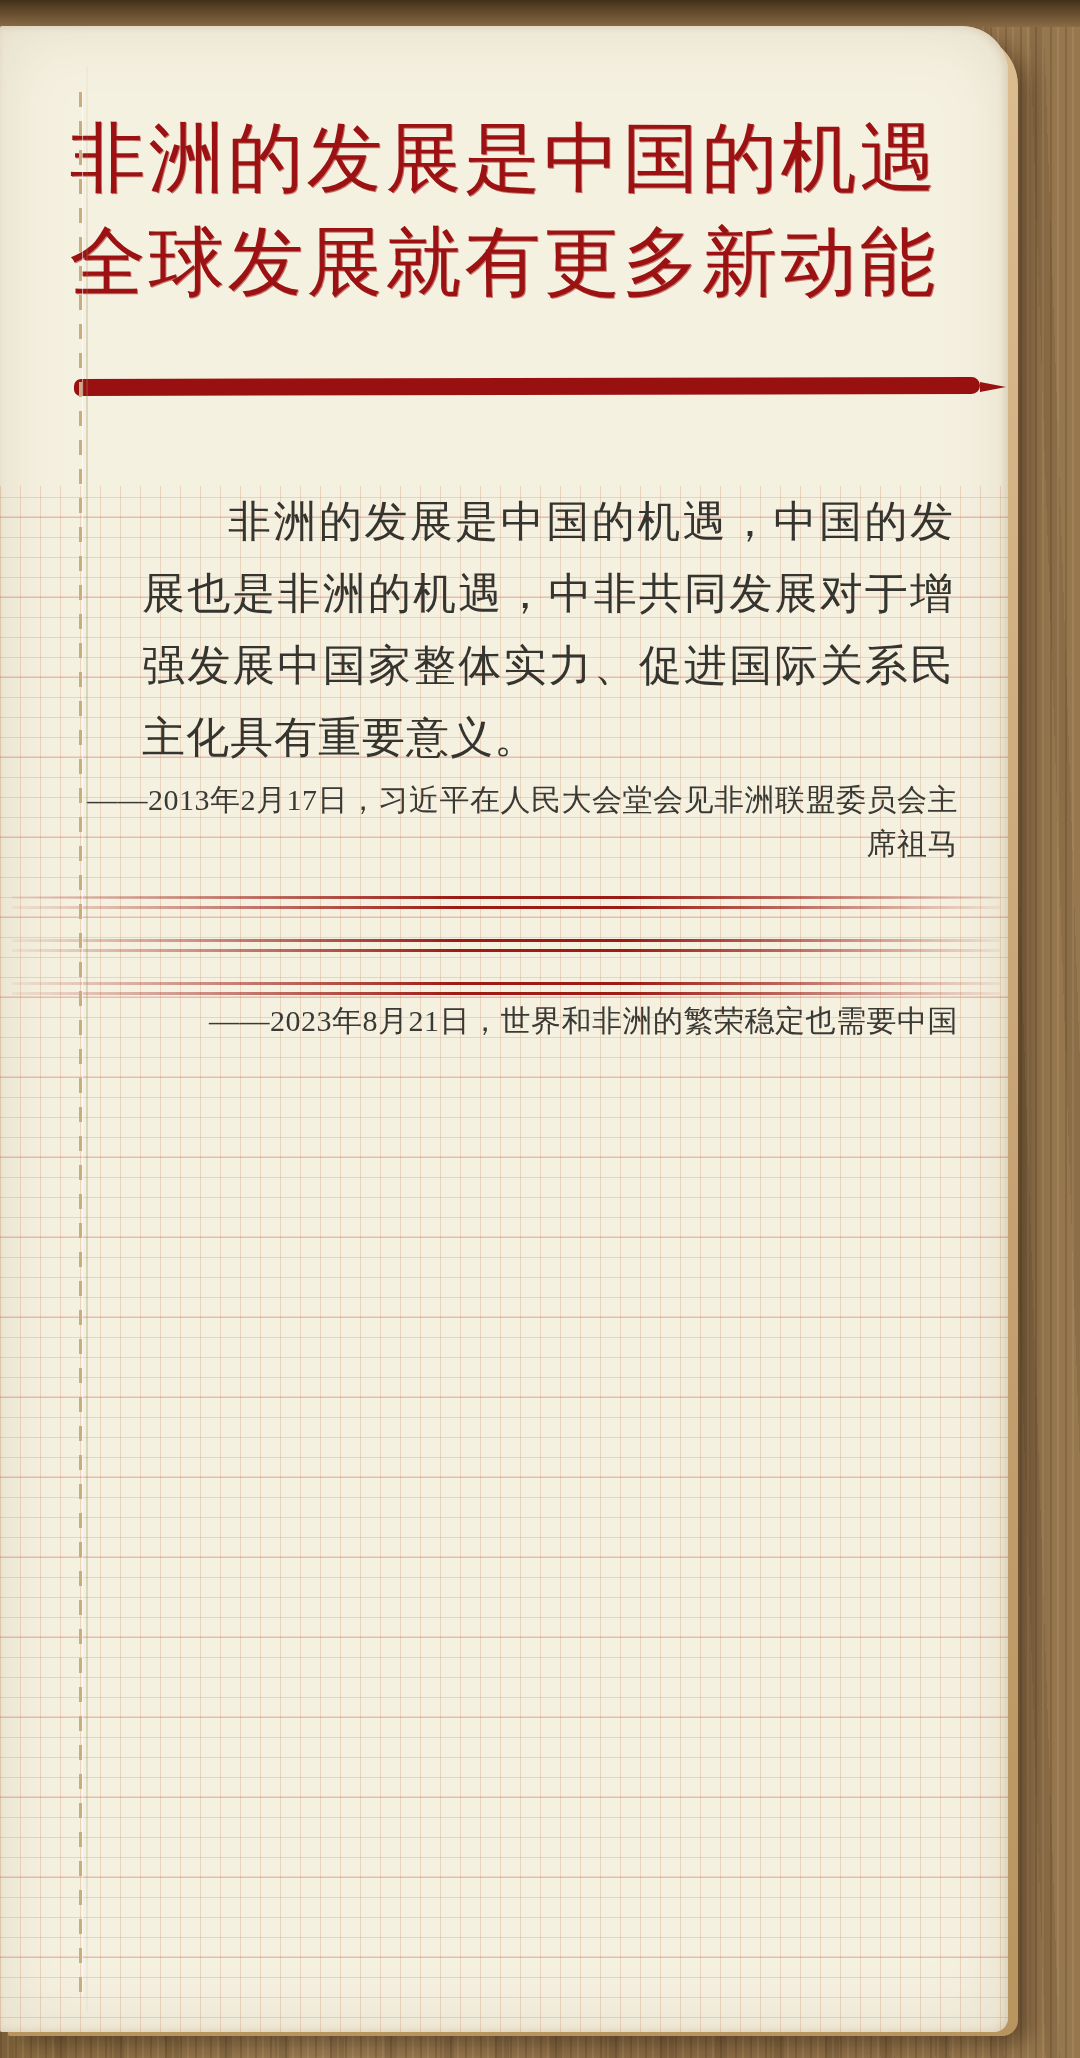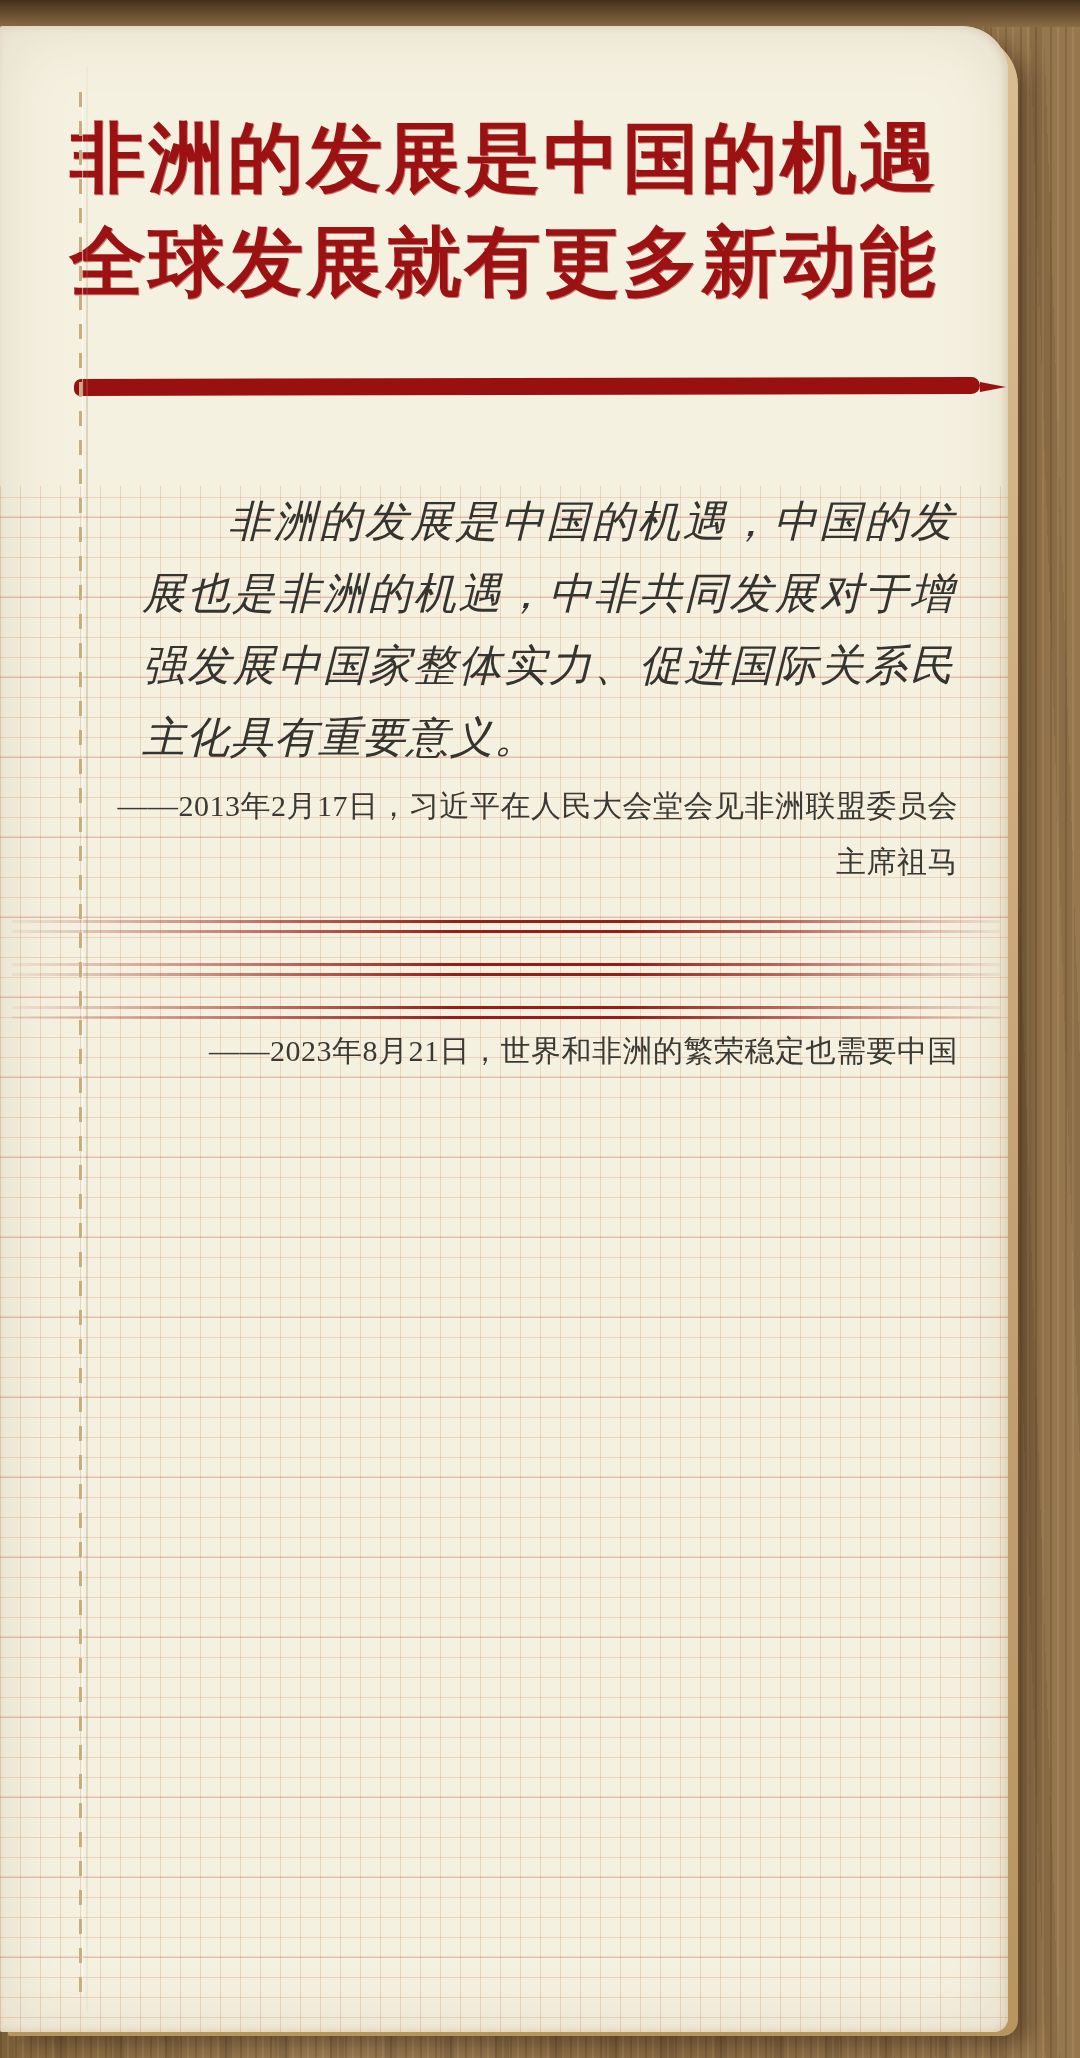--- a/index.html
+++ b/index.html
@@ -39,21 +39,21 @@
   }
   .stitch{
     position:absolute;left:79px;top:66px;bottom:36px;width:3px;
     background:repeating-linear-gradient(180deg,#c8ad7e 0 15px, rgba(0,0,0,0) 15px 29px);
     box-shadow:1px 0 1px rgba(255,255,255,0.6);
   }
   .title-zone{height:374px;box-sizing:border-box;padding-top:80px;}
   .title-line{
     text-align:center;color:#9c1212;
     font-family:"DejaVu Sans","Liberation Sans",sans-serif;
-    font-weight:700;font-size:76px;line-height:104px;letter-spacing:3px;
+    font-weight:400;font-size:76px;line-height:104px;letter-spacing:3px;
     text-shadow:1px 1px 0 rgba(156,18,18,0.55);
     white-space:nowrap;
   }
   .brush-rule{
     margin:64px 28px 0 74px;height:17px;background:#991010;
     border-radius:10px 12px 12px 9px;position:relative;transform:rotate(-0.12deg);
   }
   .brush-rule::after{
     content:'';position:absolute;right:-26px;top:5px;width:0;height:0;
     border-style:solid;border-width:5px 0 5px 26px;
@@ -64,24 +64,24 @@
     background-image:
       repeating-linear-gradient(0deg, rgba(205,120,108,0.22) 0 2px, rgba(0,0,0,0) 2px 80px),
       repeating-linear-gradient(0deg, rgba(214,142,100,0.30) 0 1px, rgba(0,0,0,0) 1px 20px),
       repeating-linear-gradient(90deg, rgba(214,142,100,0.30) 0 1px, rgba(0,0,0,0) 1px 20px);
   }
   .quote{
     margin:64px 54px 0 142px;width:812px;box-sizing:border-box;
     color:#35342f;font-size:43px;line-height:72px;
     text-align:justify;text-indent:2em;letter-spacing:1px;
   }
-  .quote.first{margin-top:86px;font-style:italic;}
+  .quote.first{margin-top:86px;}
   .attribution{
-    margin:4px 50px 0 110px;
-    color:#3a3934;font-size:30px;line-height:56px;text-align:right;
+    margin:4px 50px 0 80px;
+    color:#3a3934;font-size:30px;line-height:44px;text-align:right;
     letter-spacing:0.5px;
   }
   .rule-divider{
     height:13px;margin:30px 8px 0 12px;
     background:
       linear-gradient(90deg, rgba(156,27,20,0.05) 0%, rgba(156,27,20,0.65) 28%, #9c1b14 45%, #9c1b14 62%, rgba(156,27,20,0.65) 78%, rgba(156,27,20,0.05) 100%) 0 0/100% 3px no-repeat,
       linear-gradient(90deg, rgba(156,27,20,0.05) 0%, rgba(156,27,20,0.65) 28%, #9c1b14 45%, #9c1b14 62%, rgba(156,27,20,0.65) 78%, rgba(156,27,20,0.05) 100%) 0 10px/100% 3px no-repeat;
   }
 </style>
 </head>

